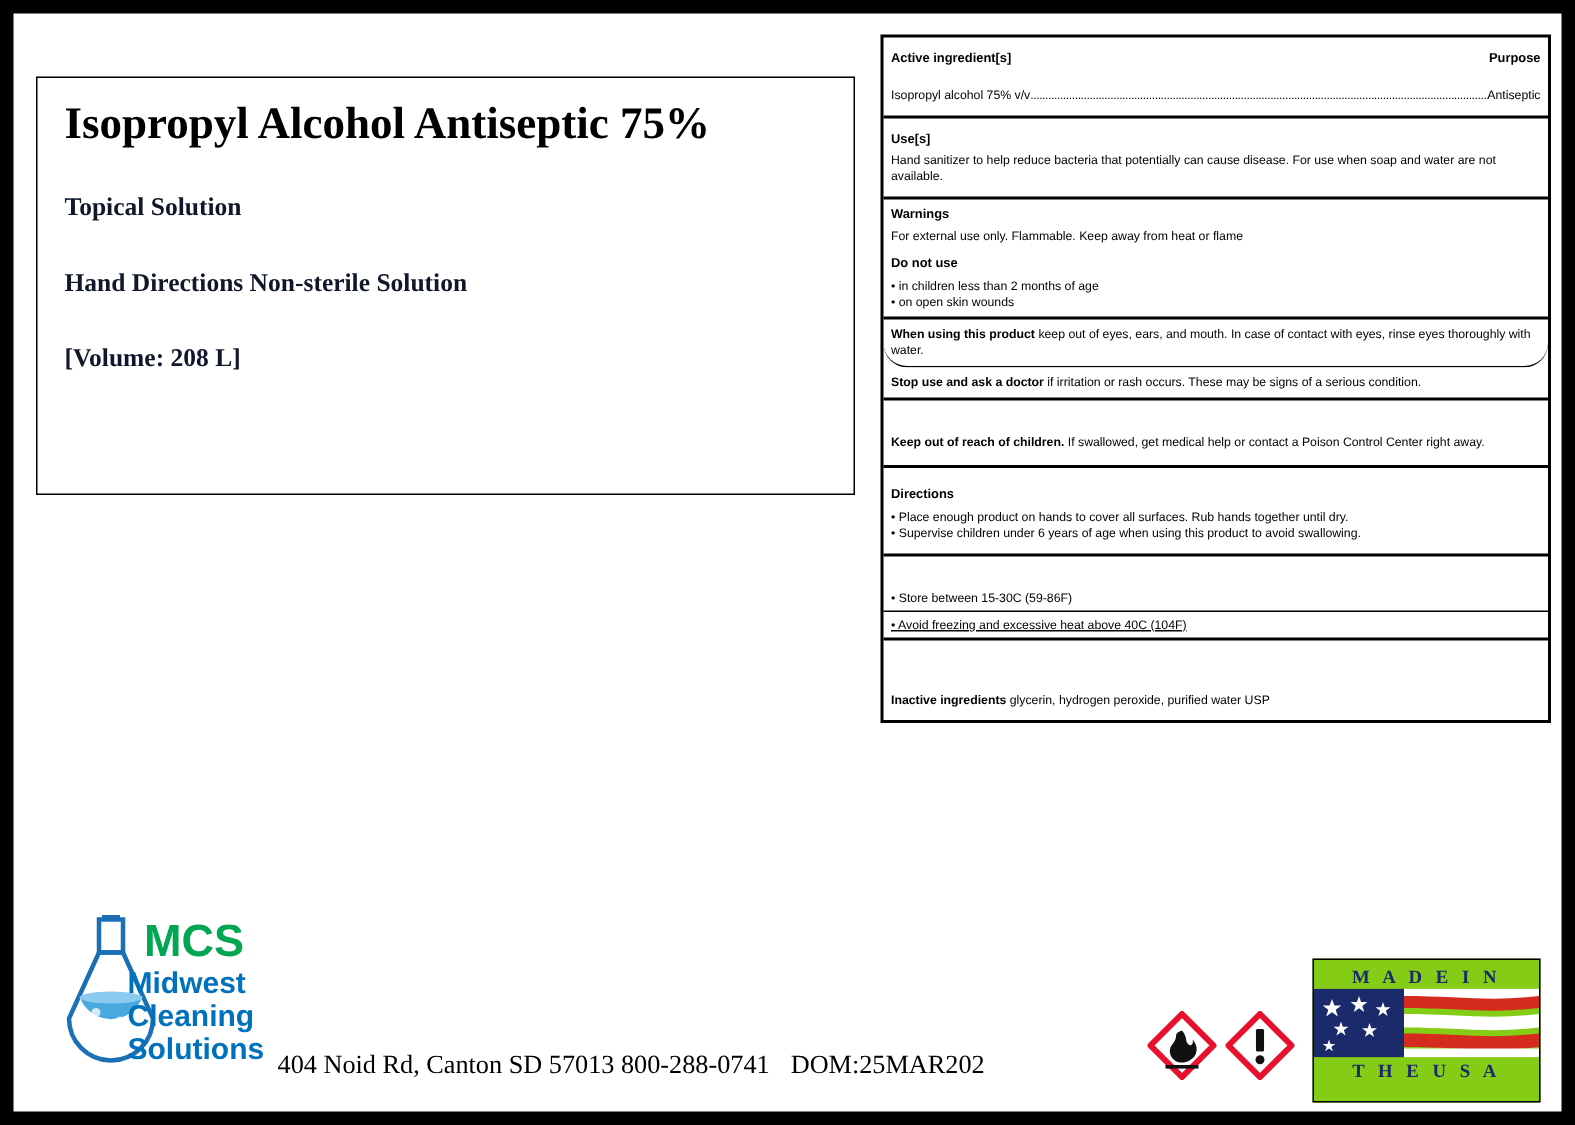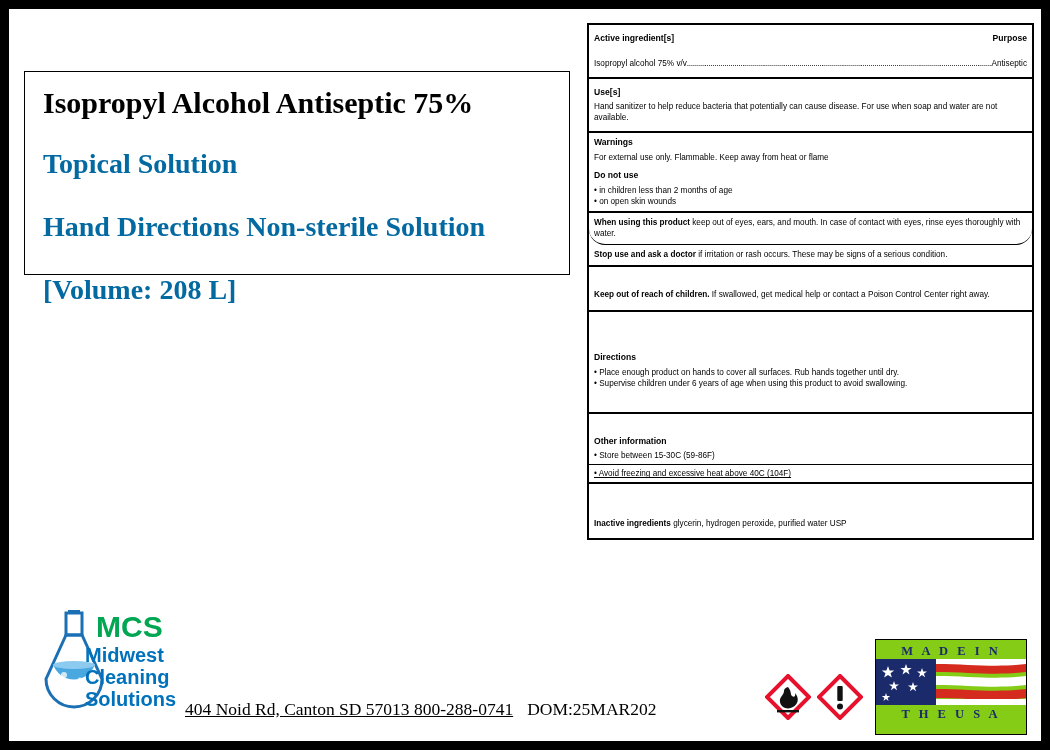--- a/index.html
+++ b/index.html
@@ -19,39 +19,38 @@
     border: 9px solid #000000;
     overflow: hidden;
   }
 
   
   .title-box {
     position: absolute;
     left: 15px;
     top: 42px;
     width: 546px;
-    height: 204px;
+    height: 279px;
     border: 1.5px solid #000000;
     box-sizing: border-box;
     padding: 14px 18px 0 18px;
     font-family: "Liberation Serif", serif;
-    margin-top: 20px;
   }
   .title-main {
     font-size: 30px;
     font-weight: bold;
     color: #000;
     margin: 0 0 30px 0;
     line-height: 1.1;
     white-space: nowrap;
   }
   .title-sub {
-    font-size: 28px;
-    font-weight: bold;
-    color: #0369a1;
+    font-size: 17px;
+    font-weight: bold;
+    color: #0f172a;
     margin: 0 0 32px 0;
     line-height: 1.1;
   }
   .title-sub.last { margin-bottom: 0; }
 
   
   .drug-facts {
     position: absolute;
     left: 578px;
     top: 14px;
@@ -119,21 +118,21 @@
   
   .address {
     position: absolute;
     left: 176px;
     top: 690px;
     font-family: "Liberation Serif", serif;
     font-size: 17.5px;
     color: #000;
     white-space: nowrap;
   }
-  .address .u { text-decoration: underline; }
+  .address .u { }
   .address .dom { margin-left: 14px; }
 
   
   .ghs {
     position: absolute;
     left: 756px;
     top: 665px;
     display: flex;
     gap: 6px;
   }
@@ -228,28 +227,27 @@
       </span>
     </div>
 
     <div class="df-sec" style="padding-top:22px;padding-bottom:10px;">
       <span class="df-line">
         <span class="df-inline-head">Keep out of reach of children.</span>
         <span>If swallowed, get medical help or contact a Poison Control Center right away.</span>
       </span>
     </div>
 
-    <div class="df-sec" style="padding-top:12px;padding-bottom:23px;margin-top:28px;">
+    <div class="df-sec" style="padding-top:12px;padding-bottom:8px;">
       <span class="df-head">Directions</span>
       <span class="df-line">• Place enough product on hands to cover all surfaces. Rub hands together until dry.</span>
       <span class="df-line">• Supervise children under 6 years of age when using this product to avoid swallowing.</span>
     </div>
 
     <div class="df-sec thin" style="padding-top:22px;padding-bottom:3px;">
-      <span class="df-head">Other information</span>
       <span class="df-line">• Store between 15-30C (59-86F)</span>
     </div>
     <div class="df-sec" style="padding-top:3px;padding-bottom:3px;text-decoration:underline;">
       <span class="df-line">• Avoid freezing and excessive heat above 40C (104F)</span>
     </div>
 
     <div class="df-sec nob" style="padding-top:34px;padding-bottom:8px;">
       <span class="df-line">
         <span class="df-inline-head">Inactive ingredients</span>
         <span>glycerin, hydrogen peroxide, purified water USP</span>

